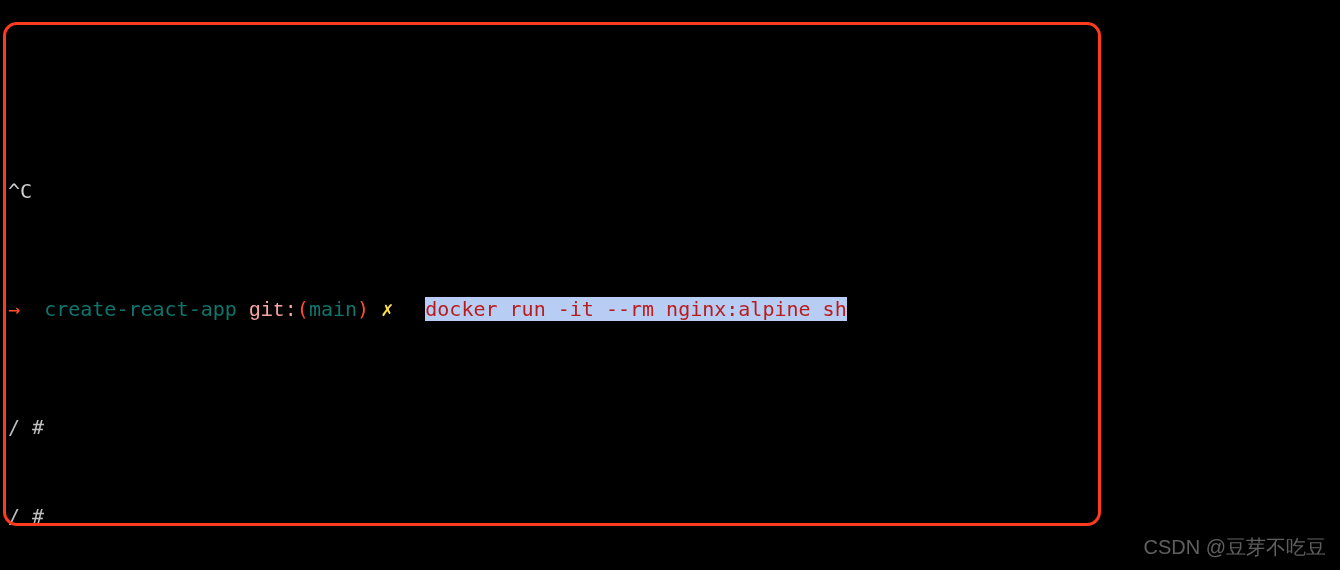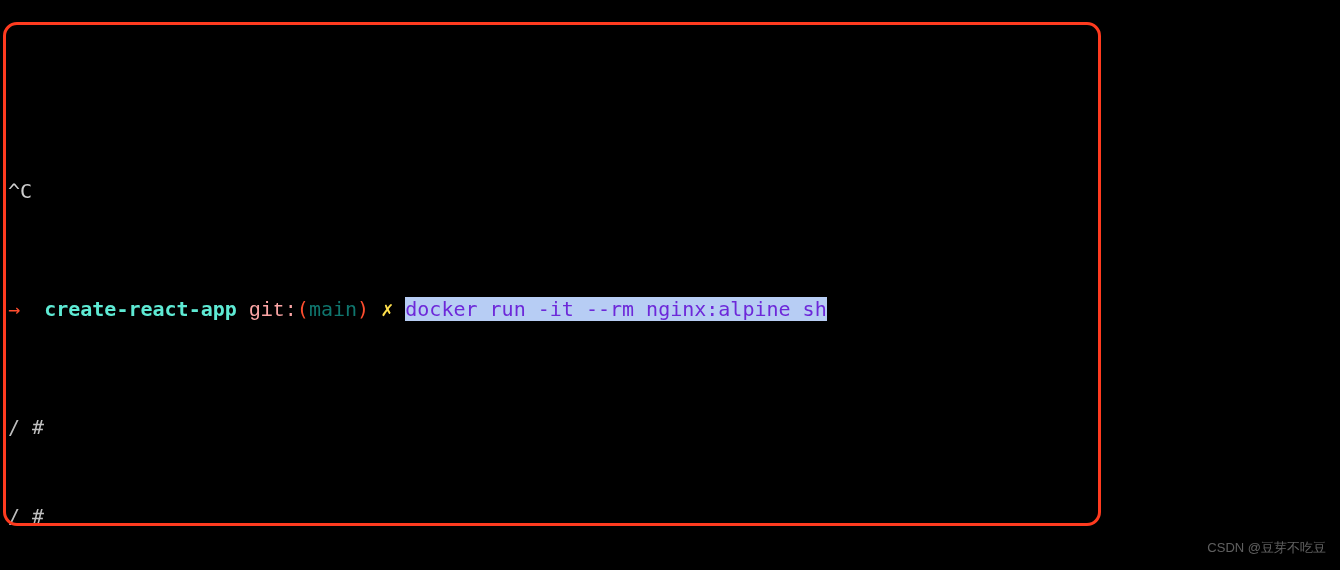--- a/index.html
+++ b/index.html
@@ -18,32 +18,32 @@
     position: absolute;
     left: 3px; top: 22px;
     width: 1098px; height: 504px;
     border: 3px solid #ff3b1f;
     border-radius: 14px;
     pointer-events: none;
   }
   .line { height: 29.5px; }
   .arrow { color: #ff4d2e; }
   .ws { display: inline-block; }
-  .folder { color: #5eead4; font-weight: 700; }
+  .folder { color: #0f766e; font-weight: 400; }
   .git { color: #fca5a5; font-family: Liberation Mono, monospace; }
   .paren { color: #ff4d2e; }
   .branch { color: #0f766e; }
   .dirty { color: #ffe04d; }
-  .hl { background: #b7cdf4; color: #6d28d9; }
+  .hl { background: #b7cdf4; color: #b91c1c; margin-left: 20px; }
   .gray { color: #bfbfbf; }
   .watermark {
     position: absolute;
     right: 14px; bottom: 8px;
     font-family: sans-serif;
-    font-size: 13px;
+    font-size: 20px;
     color: rgba(210,210,210,0.45);
     white-space: nowrap;
   }
 </style>
 </head>
 <body>
 
 
 
 <div class="screen">

